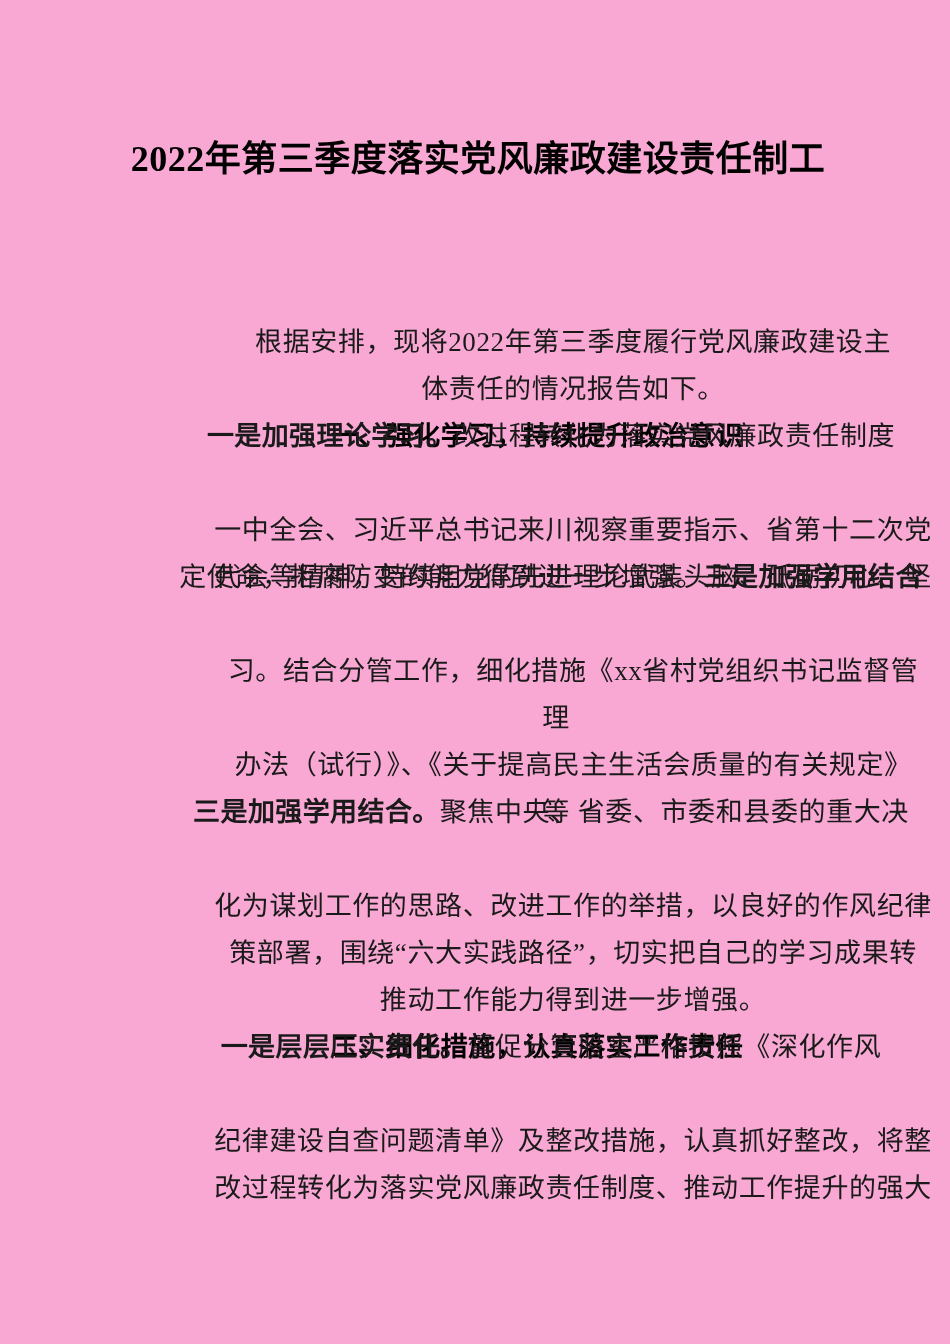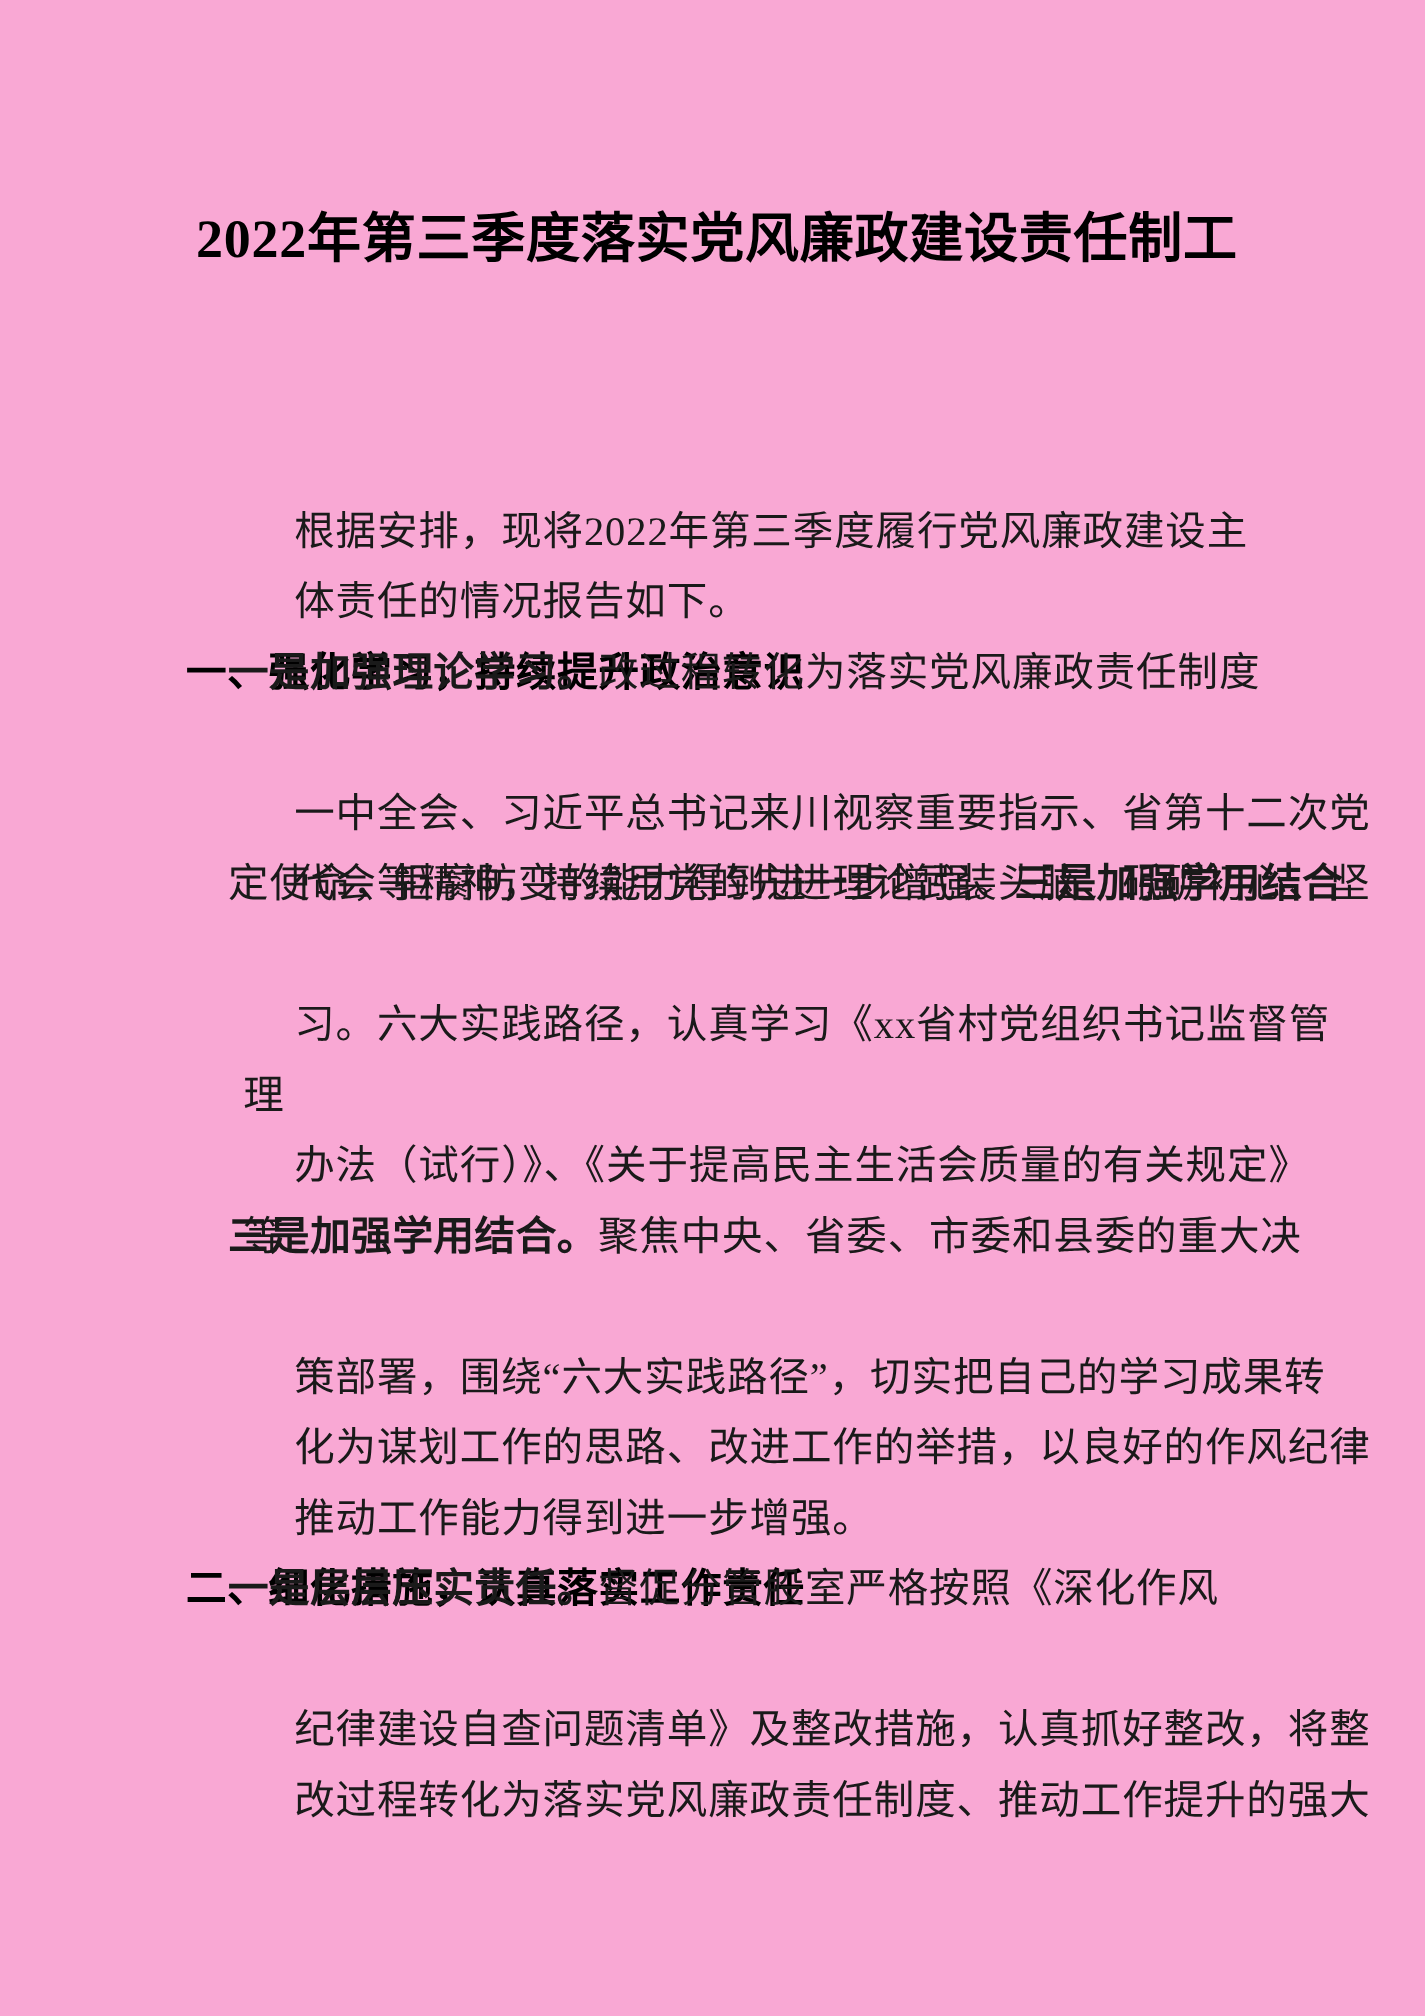--- a/index.html
+++ b/index.html
@@ -39,22 +39,23 @@
     font-size: 36px;
     line-height: 50px;
     letter-spacing: 0.5px;
     color: #000000;
   }
 
   
   .body-block {
     position: absolute;
     left: 0;
-    top: 284px;
+    top: 272px;
     width: 950px;
+    text-align: center;
   }
 
   
   .line {
     display: block;
     height: 47px;
     line-height: 47px;
     white-space: pre;
     font-family: "Liberation Serif", "DejaVu Serif", serif;
     font-size: 27px;
@@ -117,37 +118,37 @@
 
     <span class="line kai"><span class="lead">一是加强理论学习。</span><span>改过程转化为落实党风廉政责任制度</span></span>
     <span class="line kai">
       <span>一中全会、习近平总书记来川视察重要指示、省第十二次党</span>
     </span>
     <span class="line kai">
       <span>代会等精神，持续用党的先进理论武装头脑、砥砺初心、坚</span>
     </span>
     <span class="line kai"><span>定使命，拒腐防变的能力得到进一步增强。</span><span class="lead">三是加强学用结合</span></span>
     <span class="line kai">
-      <span>习。六大实践路径，认真学习《xx省村党组织书记监督管</span>
+      <span>习。结合分管工作，细化措施《xx省村党组织书记监督管</span>
     </span>
     <span class="line kai outdent">
       <span>理</span>
     </span>
     <span class="line kai">
       <span>办法（试行）》、《关于提高民主生活会质量的有关规定》</span>
     </span>
     <span class="line kai outdent">
       <span>等</span>
     </span>
     <span class="line kai"><span class="lead">三是加强学用结合。</span><span>聚焦中央、省委、市委和县委的重大决</span></span>
     <span class="line kai">
-      <span>策部署，围绕“六大实践路径”，切实把自己的学习成果转</span>
+      <span>化为谋划工作的思路、改进工作的举措，以良好的作风纪律</span>
     </span>
     <span class="line kai">
-      <span>化为谋划工作的思路、改进工作的举措，以良好的作风纪律</span>
+      <span>策部署，围绕“六大实践路径”，切实把自己的学习成果转</span>
     </span>
     <span class="line kai">
       <span>推动工作能力得到进一步增强。</span>
     </span>
 
     <span class="heading">
       <span>二、细化措施，认真落实工作责任</span>
     </span>
 
     <span class="line kai"><span class="lead">一是层层压实责任。</span><span>督促分管股室严格按照《深化作风</span></span>

